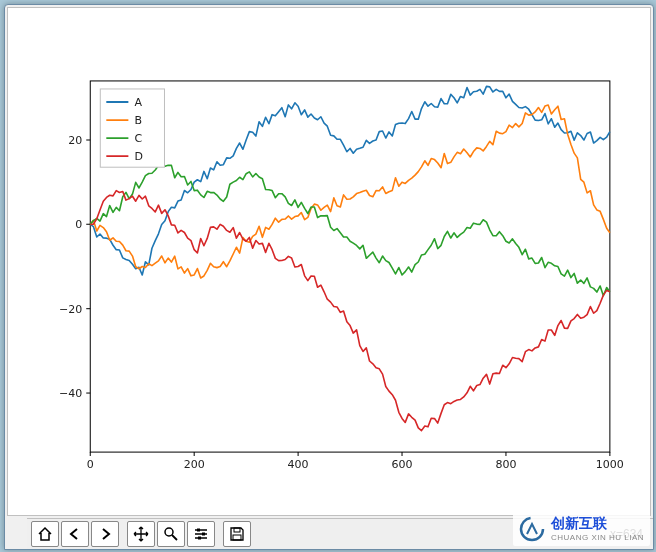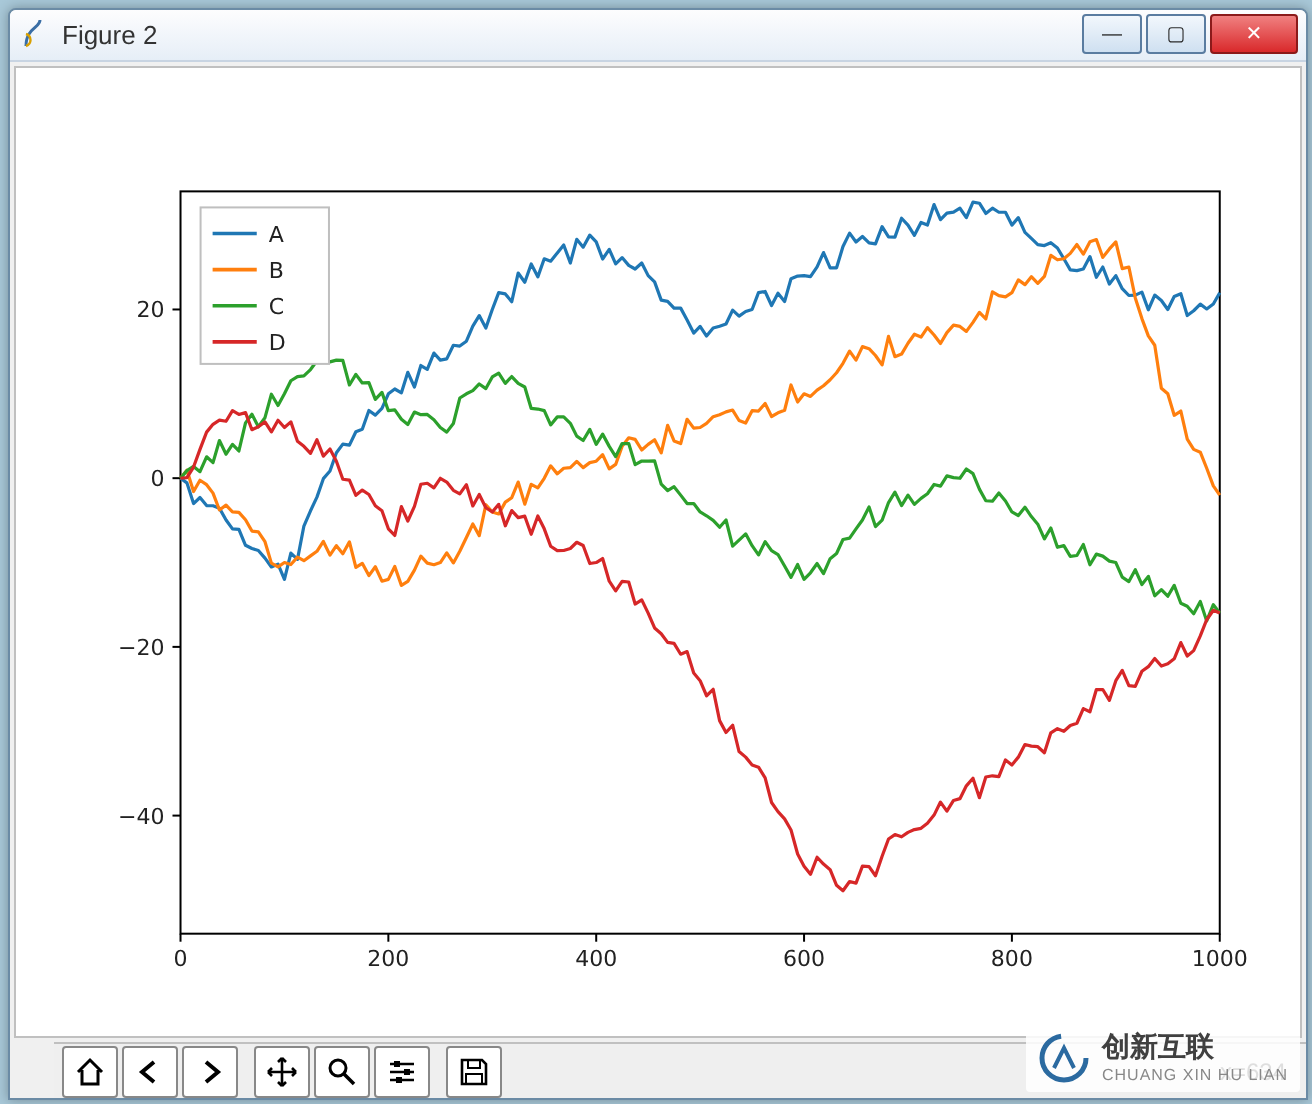--- a/index.html
+++ b/index.html
@@ -113,45 +113,33 @@
     position: absolute;
     right: 6px;
     bottom: 6px;
     background: rgba(255,255,255,0.85);
     padding: 4px 6px;
     display: flex;
     align-items: center;
     border-radius: 2px;
   }
   .watermark svg { margin-right: 6px; }
-  .wm-text-cn { font-size: 14px; color: #404040; font-weight: 600; }
+  .wm-text-cn { font-size: 14px; color: #1d4ed8; font-weight: 600; }
   .wm-text-en { font-size: 8px; color: #888; letter-spacing: 0.5px; }
   .legend-box {
     stroke: #bfbfbf;
     fill: #fff;
   }
   text { font-family: "DejaVu Sans", Arial, sans-serif; font-size: 11px; fill: #222; }
 </style>
 </head>
 <body>
 
 <div class="window">
 
-  <div class="titlebar">
-    <span class="app-icon">
-      <svg width="14" height="14" viewBox="0 0 14 14">
-        <path d="M3 13 C 3 4, 10 4, 10 0" stroke="#3a6ea5" stroke-width="1.5" fill="none"></path>
-        <path d="M3 13 C 6 12, 6 8, 3 7" stroke="#d9a000" stroke-width="1.2" fill="none"></path>
-      </svg>
-    </span>
-    <span class="title">Figure 2</span>
-    <span class="win-btn">—</span>
-    <span class="win-btn">▢</span>
-    <span class="win-btn close">✕</span>
-  </div>
 
   <div class="canvas-area">
     <svg id="plot-svg" viewBox="0 0 640 480">
         <rect x="82" y="60" width="518" height="370" fill="none" stroke="#000" stroke-width="1"></rect>
         <line x1="82" y1="430" x2="82" y2="434" stroke="#000"></line>
         <text x="82" y="446" text-anchor="middle">0</text>
         <line x1="185.60000000000002" y1="430" x2="185.60000000000002" y2="434" stroke="#000"></line>
         <text x="185.60000000000002" y="446" text-anchor="middle">200</text>
         <line x1="289.20000000000005" y1="430" x2="289.20000000000005" y2="434" stroke="#000"></line>
         <text x="289.20000000000005" y="446" text-anchor="middle">400</text>

